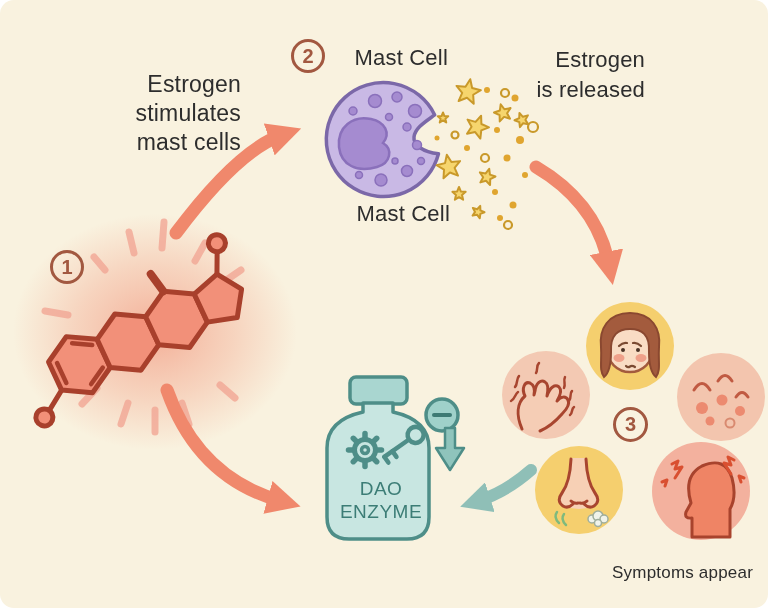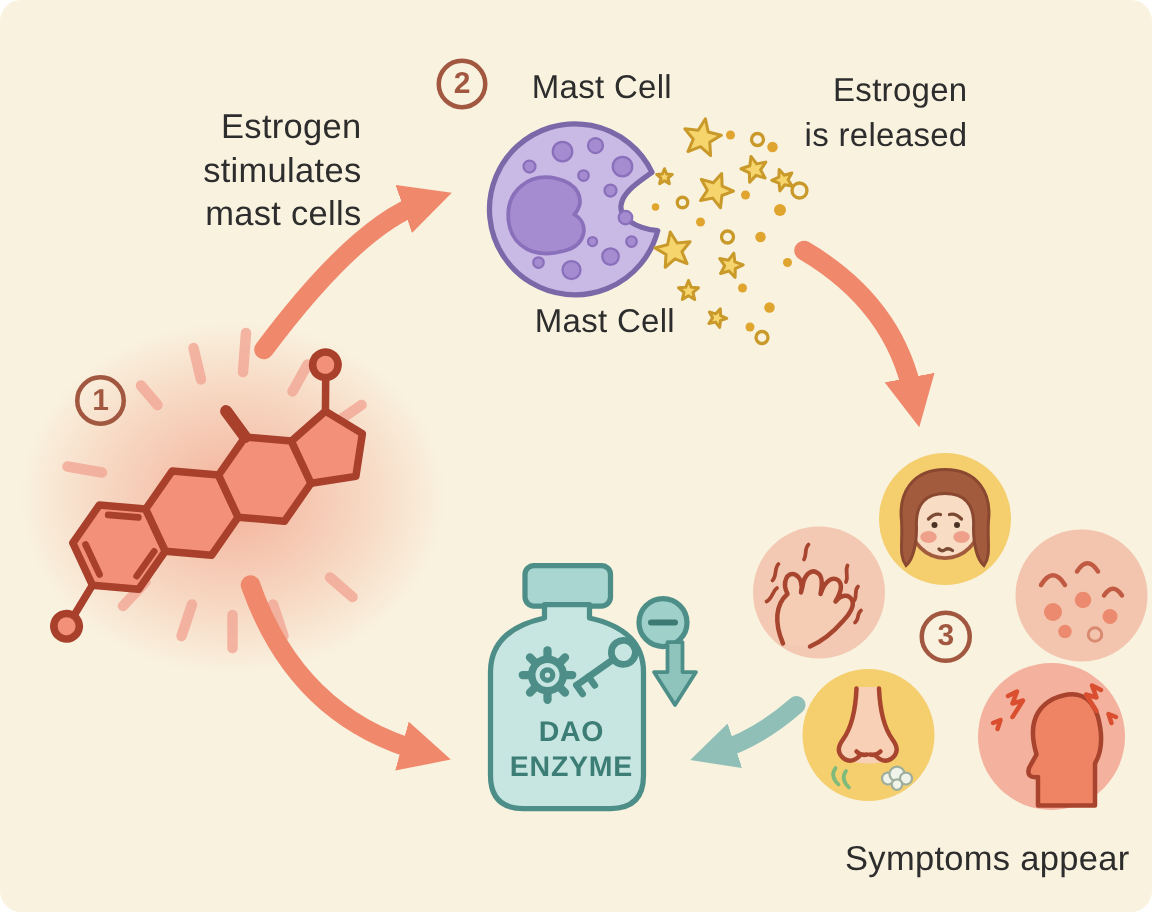--- a/index.html
+++ b/index.html
@@ -13,21 +13,21 @@
     color:#2d2d2d;text-align:right;white-space:pre-line;
     font-size:22px;line-height:29px;letter-spacing:.2px;
   }
   .badge{
     display:flex;align-items:center;justify-content:center;
     width:34px;height:34px;border-radius:50%;
     border:3px solid #a25840;color:#a25840;
     font-size:20px;font-weight:bold;background:transparent;box-sizing:border-box;
   }
   #bottle-text{
-    color:#3c7d76;font-weight:bold;font-size:19px;line-height:23px;
+    color:#3c7d76;font-weight:normal;font-size:19px;line-height:23px;
     text-align:center;white-space:pre-line;letter-spacing:.5px;
   }
   svg{display:block;}
 </style>
 </head>
 <body>
 
 <div id="canvas">
 
   <svg class="abs" style="left:0;top:0" width="768" height="608" viewBox="0 0 768 608">
@@ -254,17 +254,17 @@
 mast cells</div>
 
   <div class="abs badge" style="left:291px;top:39px">2</div>
   <div class="abs label" style="left:333px;top:43px;width:115px">Mast Cell</div>
   <div class="abs label" style="left:330px;top:199px;width:120px">Mast Cell</div>
 
   <div class="abs label" style="left:500px;top:45px;width:145px;line-height:30px">Estrogen
 is released</div>
 
   <div class="abs badge" style="left:613px;top:407px;width:35px;height:35px">3</div>
-  <div class="abs label" style="left:528px;top:558px;width:225px;font-size:23px">Symptoms appear</div>
+  <div class="abs label" style="left:528px;top:558px;width:225px;font-size:17px">Symptoms appear</div>
 
   <div id="bottle-text" class="abs" style="left:325px;top:477px;width:112px">DAO
 ENZYME</div>
 </div>
 
 </body></html>

